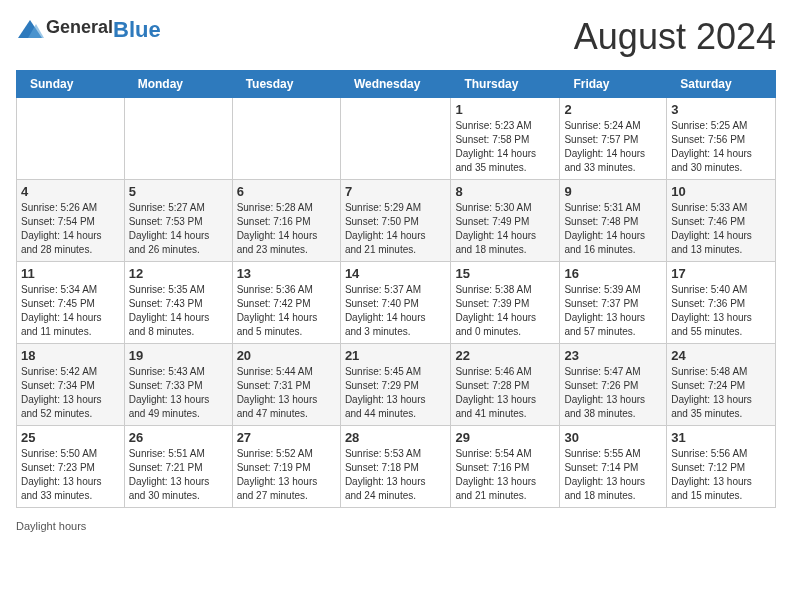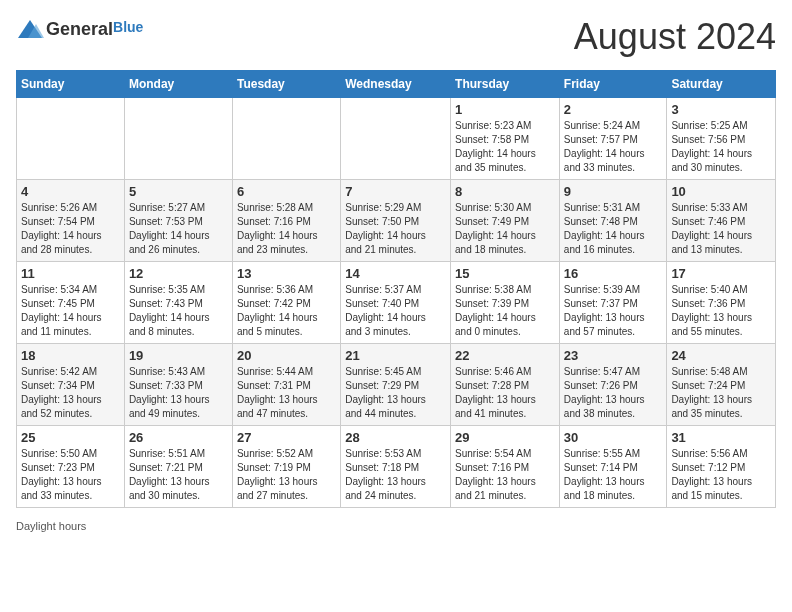--- a/index.html
+++ b/index.html
@@ -24,21 +24,21 @@
       display: flex;
       flex-direction: row;
       line-height: 1.1;
     }
     .logo-general {
       font-size: 18px;
       font-weight: bold;
       color: #333;
     }
     .logo-blue {
-      font-size: 14px;
+      font-size: 22px;
       font-weight: bold;
       color: #2e7abd;
     }
     .logo-icon {
       width: 28px;
       height: 28px;
       margin-right: 2px;
     }
     .title-block {
       text-align: right;
@@ -53,21 +53,21 @@
       color: #555;
     }
     table {
       width: 100%;
       border-collapse: collapse;
       font-size: 10.5px;
     }
     thead th {
       background-color: #2e7abd;
       color: #fff;
-      padding: 6px 4px;
+      padding: 6px 13px;
       text-align: left;
       font-size: 12px;
       font-weight: bold;
       border: 1px solid #2e7abd;
     }
     tbody td {
       border: 1px solid #ccc;
       vertical-align: top;
       padding: 4px;
       width: 113px;

